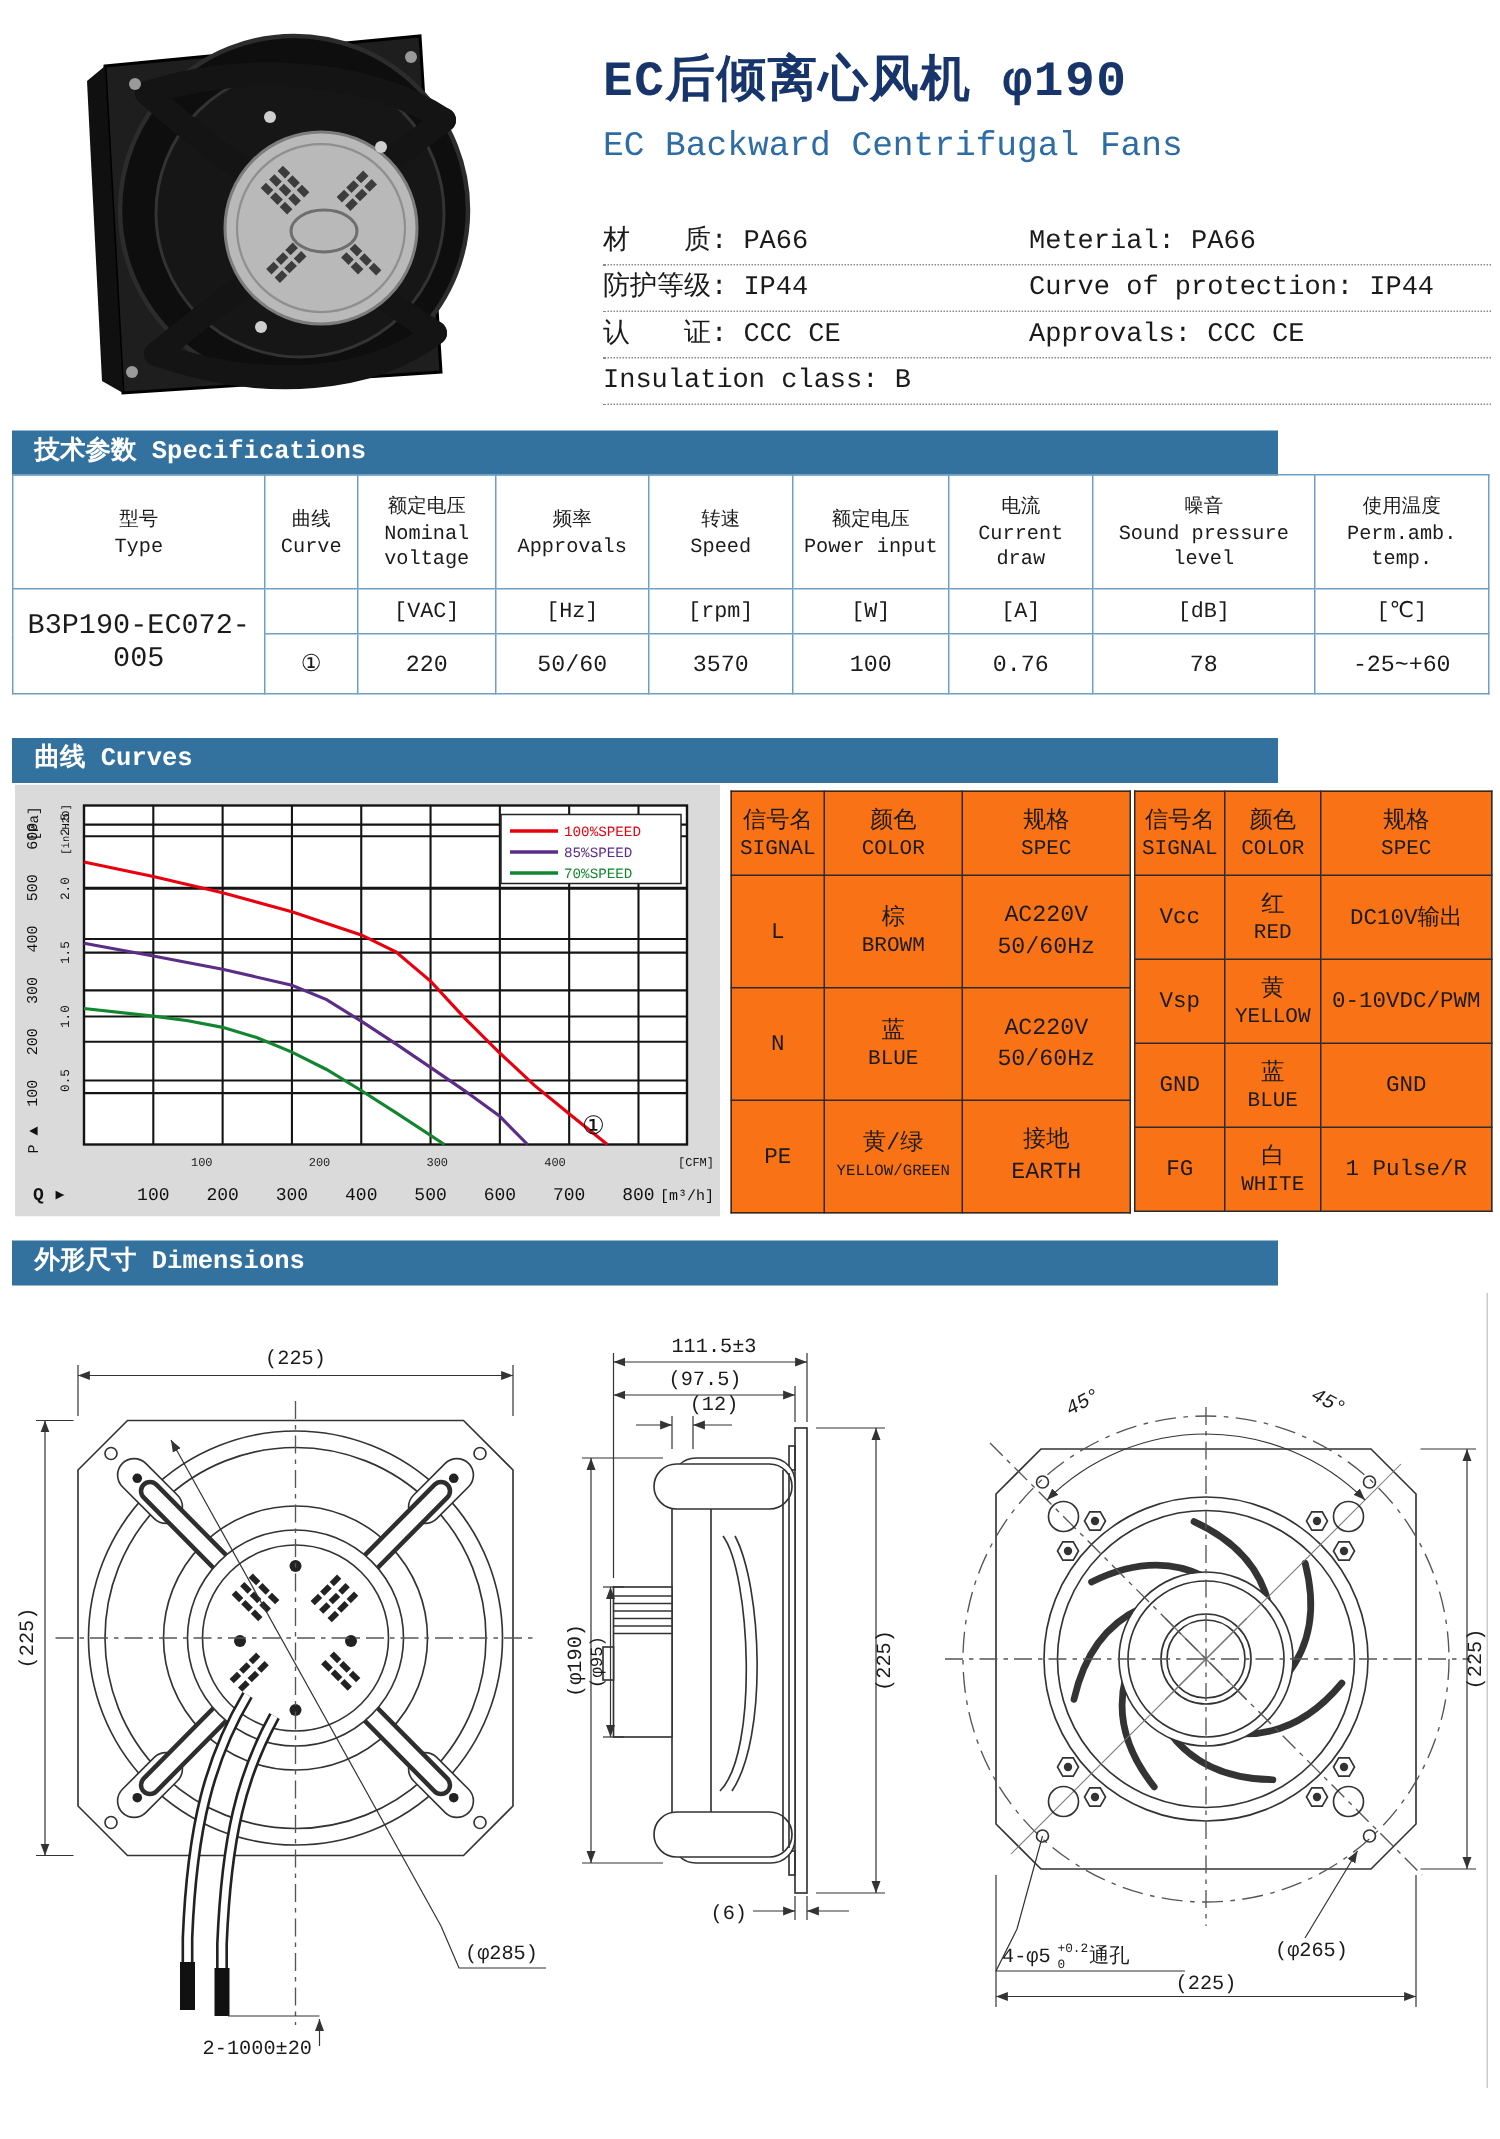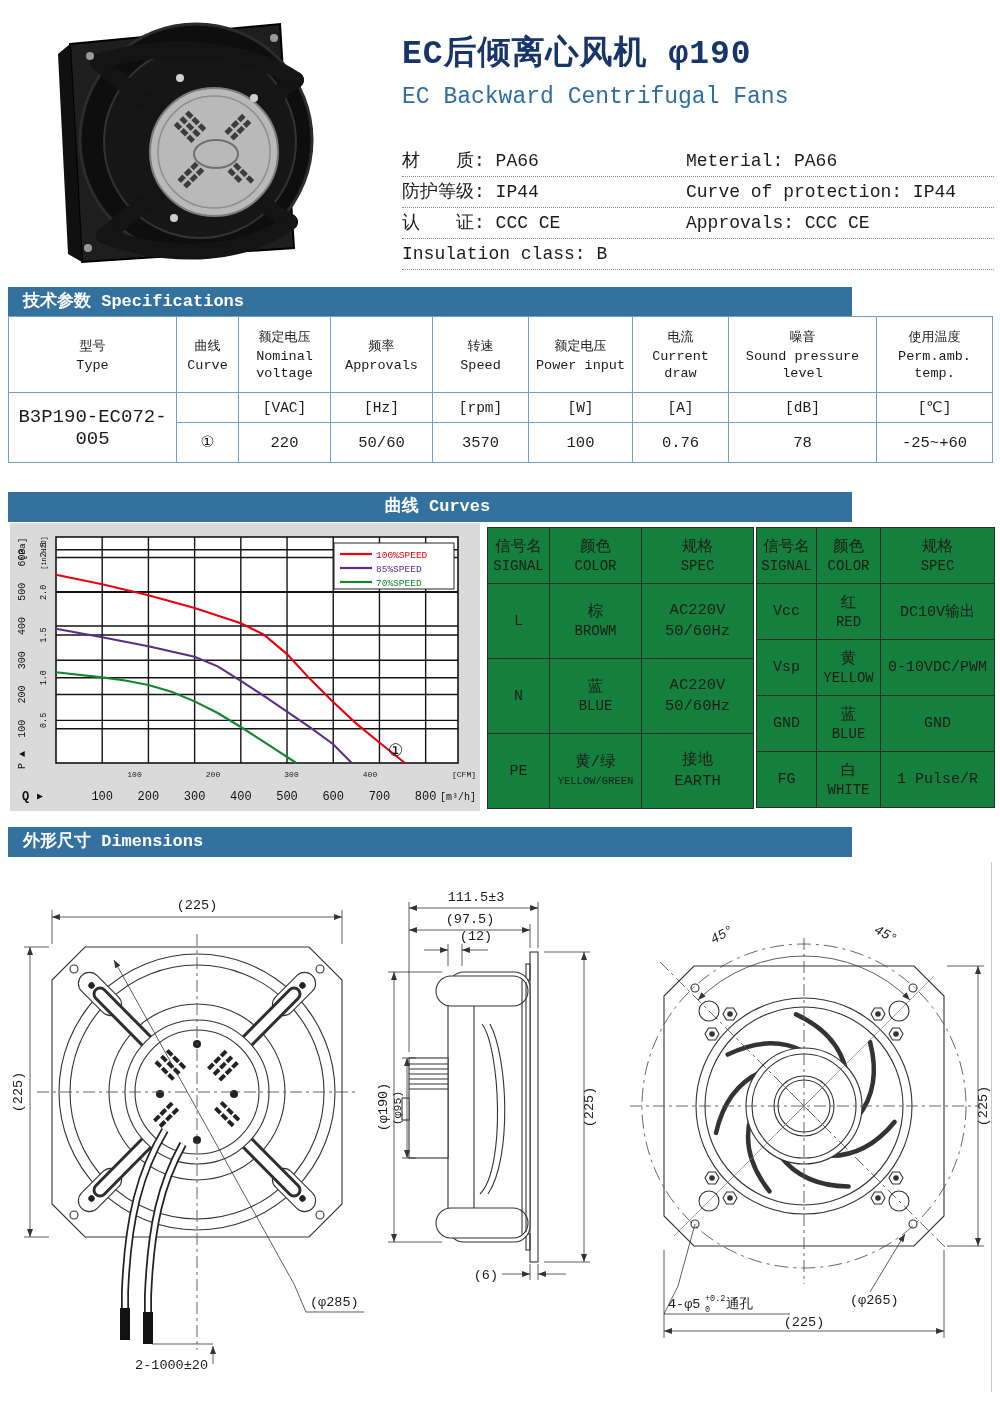--- a/index.html
+++ b/index.html
@@ -13,35 +13,35 @@
   .title-cn{font-size:33px;font-weight:bold;color:#17356b;letter-spacing:1px;}
   .title-en{font-size:23px;font-weight:normal;color:#2d6ca5;margin-top:9px;}
   .props{position:absolute;left:402px;top:146px;width:592px;}
   .prow{display:flex;border-bottom:1px dotted #8a8a8a;padding:4px 0 3px 0;font-size:18px;line-height:23px;}
   .prow .p-cn{width:284px;}
   .prow .p-en{flex:1;}
 
   
   .bar{position:absolute;left:8px;width:844px;height:30px;background:#33719f;color:#fff;
        font-weight:bold;font-size:17px;line-height:30px;padding-left:15px;box-sizing:border-box;}
-  #bar-spec{top:287px;} #bar-curves{top:492px;text-align:center;} #bar-dims{top:827px;}
+  #bar-spec{top:287px;} #bar-curves{top:492px;} #bar-dims{top:827px;}
 
   
   .spec-table{position:absolute;left:8px;top:316px;border-collapse:collapse;table-layout:fixed;width:984px;}
   .spec-table td,.spec-table th{border:1px solid #6f9ec6;text-align:center;vertical-align:middle;
        font-weight:normal;padding:0;}
   .spec-table .hrow{height:76px;}
   .spec-table .urow{height:30px;font-size:14.5px;}
   .spec-table .vrow{height:40px;font-size:15.5px;}
   .h-cn{font-size:13px;line-height:21px;}
   .h-en{font-size:13.5px;line-height:17px;}
   .model-cell{font-size:19px;}
 
   
-  .sig-table{position:absolute;border-collapse:collapse;table-layout:fixed;background:#15803d;padding-left:44px;}
+  .sig-table{position:absolute;border-collapse:collapse;table-layout:fixed;background:#f97316;padding-left:44px;}
   #sig-left{left:487px;top:527px;width:266px;}
   #sig-right{left:756px;top:527px;width:238px;}
   .sig-table td,.sig-table th{border:1px solid #2b2b2b;text-align:center;vertical-align:middle;
        font-weight:normal;padding:0;}
   .sig-table .shead{height:56px;}
   #sig-left .srow{height:75px;}
   #sig-right .srow{height:56px;}
   .s-cn{font-size:15.5px;line-height:21px;}
   .s-en{font-size:14px;line-height:17px;}
   .s-en.small{font-size:10.5px;}

